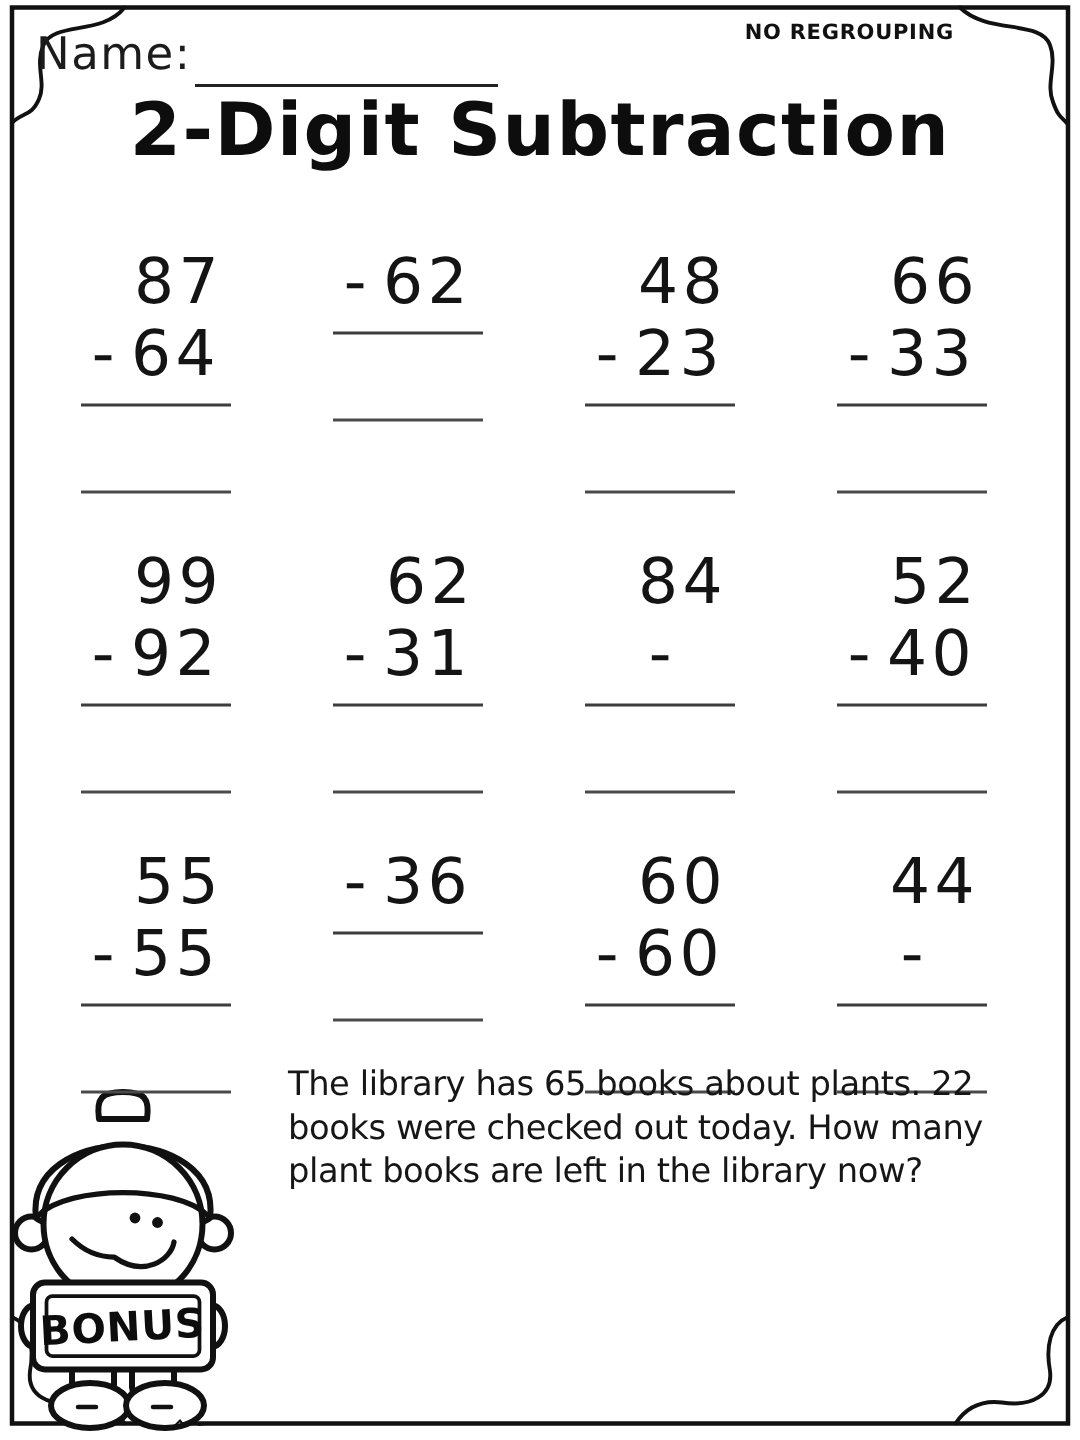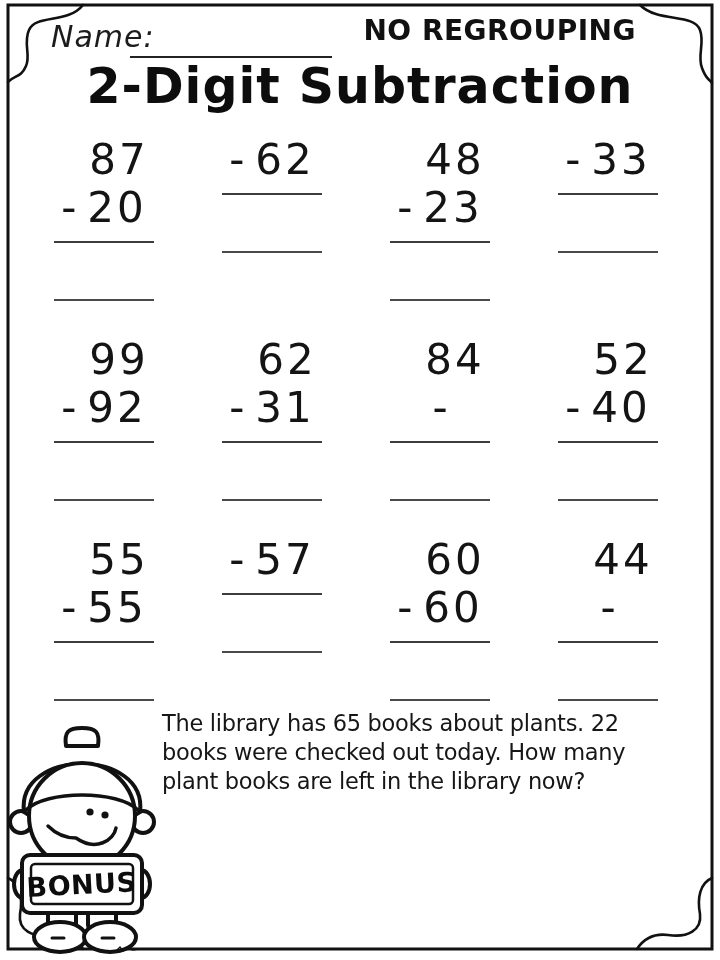--- a/index.html
+++ b/index.html
@@ -8,67 +8,66 @@
     width:720px;height:960px;
     background:#ffffff;
     font-family:"DejaVu Sans", sans-serif;
     color:#1a1a1a;
     overflow:hidden;
     margin:0 auto;
   }
   svg{display:block;}
   
   .name-label{
-    position:absolute;left:51px;top:20px;
+    position:absolute;left:24px;top:20px;
     font-size:30px;line-height:34px;color:#1c1c1c;
     letter-spacing:1px;
-    font-style:italic;
   }
   .name-line{
     position:absolute;left:130px;top:30px;
     width:202px;height:26px;
     border-bottom:2.5px solid #222;
   }
   .corner-label{
     position:absolute;right:84px;top:14px;
-    font-size:28px;font-weight:bold;letter-spacing:0.5px;
+    font-size:14px;font-weight:bold;letter-spacing:0.5px;
     color:#111;
   }
   .page-title{
     position:absolute;left:0;top:58px;width:720px;
     text-align:center;
     font-size:49px;font-weight:800;letter-spacing:1px;
     color:#0d0d0d;
   }
   
   .problems{
     position:absolute;left:20px;top:136px;width:672px;
     display:grid;
     grid-template-columns:repeat(4,1fr);
     grid-auto-rows:200px;
   }
   .problem{
-    display:flex;flex-direction:column;align-items:center;
+    display:flex;flex-direction:column;align-items:center;margin-top:28px;
   }
   .num{
     font-size:42px;line-height:48px;color:#141414;
     letter-spacing:3px;
   }
   .minuend{transform:translateX(15px);}
   .subtrahend{display:flex;align-items:center;gap:11px;}
   .minus{font-size:42px;line-height:48px;color:#141414;}
   .ans-line{
     width:100px;height:0;
     border-bottom:2px solid #3d3d3d;
     margin-top:9px;
   }
   .ans-line.second{margin-top:56px;border-bottom-color:#4a4a4a;}
   
   .word-problem{
-    position:absolute;left:162px;top:709px;
+    position:absolute;left:192px;top:709px;
     font-size:22.5px;line-height:29px;color:#161616;
     white-space:nowrap;letter-spacing:-0.3px;
   }
   
   .frame-svg{position:absolute;left:0;top:0;z-index:1;pointer-events:none;}
   .kid-svg{position:absolute;left:6px;top:724px;z-index:2;}
   .content{position:relative;z-index:3;}
   .bonus-sign-text{
     font-family:"DejaVu Sans", sans-serif;
     font-weight:bold;font-size:27px;letter-spacing:0.5px;
@@ -131,21 +130,21 @@
     <div class="name-line"></div>
     <div class="corner-label">NO REGROUPING</div>
     <div class="page-title">2-Digit Subtraction</div>
 
     <div class="problems">
 
       <div class="problem">
         <div class="num minuend">87</div>
         <div class="subtrahend">
             <span class="minus">-</span>
-            <span class="num">20</span>
+            <span class="num">64</span>
           </div>
         <div class="ans-line"></div>
         <div class="ans-line second"></div>
       </div>
 
       <div class="problem">
         <div class="subtrahend">
             <span class="minus">-</span>
             <span class="num">62</span>
           </div>
@@ -157,20 +156,21 @@
         <div class="num minuend">48</div>
         <div class="subtrahend">
             <span class="minus">-</span>
             <span class="num">23</span>
           </div>
         <div class="ans-line"></div>
         <div class="ans-line second"></div>
       </div>
 
       <div class="problem">
+        <div class="num minuend">66</div>
         <div class="subtrahend">
             <span class="minus">-</span>
             <span class="num">33</span>
           </div>
         <div class="ans-line"></div>
         <div class="ans-line second"></div>
       </div>
 
       <div class="problem">
         <div class="num minuend">99</div>
@@ -217,21 +217,21 @@
             <span class="minus">-</span>
             <span class="num">55</span>
           </div>
         <div class="ans-line"></div>
         <div class="ans-line second"></div>
       </div>
 
       <div class="problem">
         <div class="subtrahend">
             <span class="minus">-</span>
-            <span class="num">57</span>
+            <span class="num">36</span>
           </div>
         <div class="ans-line"></div>
         <div class="ans-line second"></div>
       </div>
 
       <div class="problem">
         <div class="num minuend">60</div>
         <div class="subtrahend">
             <span class="minus">-</span>
             <span class="num">60</span>

